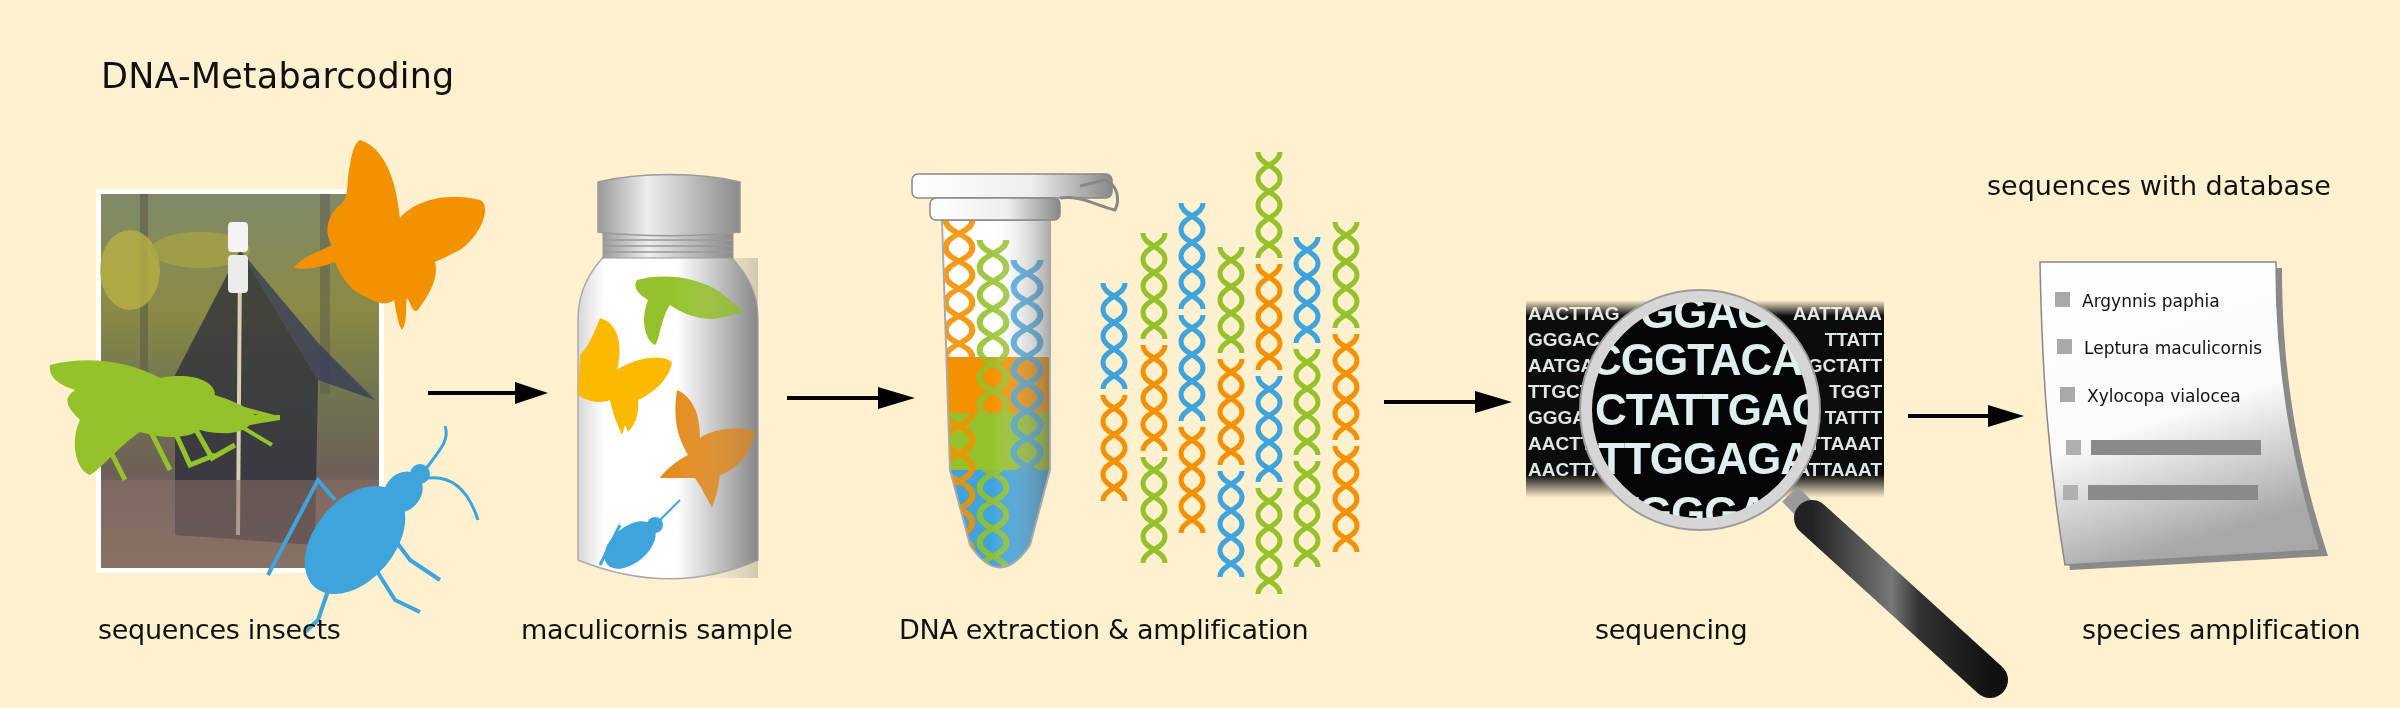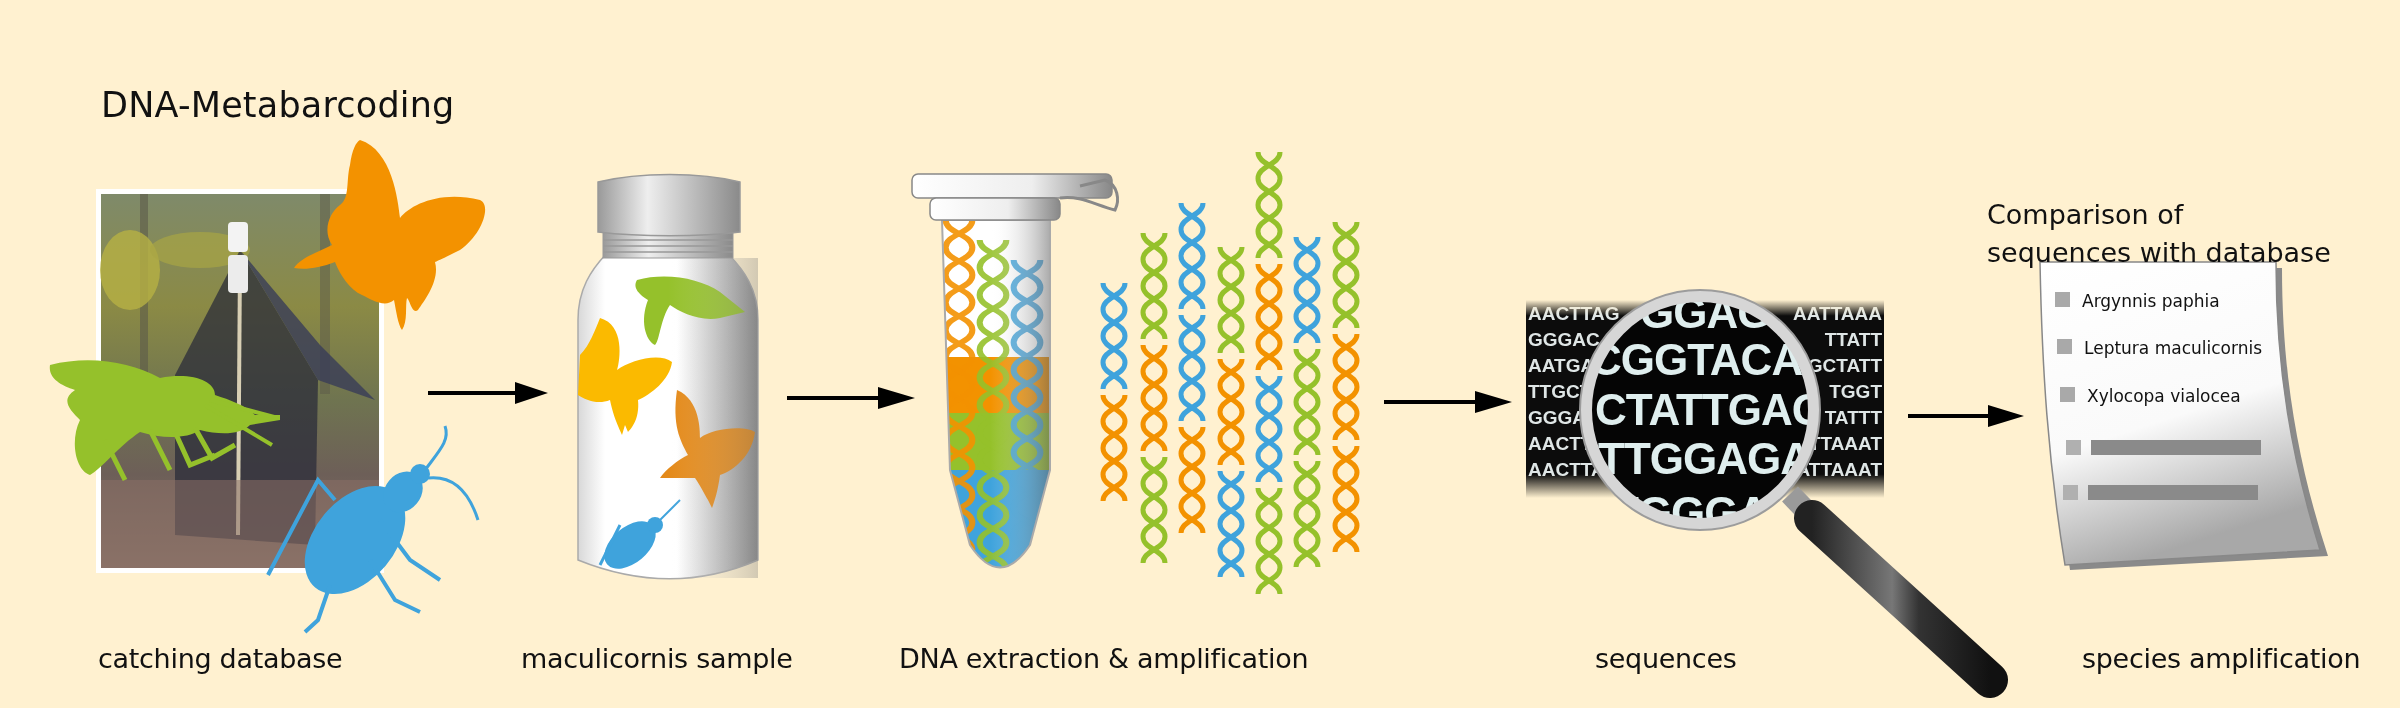--- a/index.html
+++ b/index.html
@@ -3,21 +3,21 @@
 <meta charset="utf-8">
 <style>
   html, body { margin: 0; padding: 0; }
   body {
     width: 2400px; height: 708px; overflow: hidden;
     background: #FFF1D0;
     font-family: "DejaVu Sans", "Liberation Sans", sans-serif;
     color: #111;
     position: relative;
   }
-  .abs { position: absolute; margin-top: 29px; }
+  .abs { position: absolute; }
   .title {
     left: 101px; top: 56px; font-size: 35px; font-weight: 500; letter-spacing: 0.2px;
     white-space: nowrap;
   }
   .label {
     top: 614px; font-size: 27px; white-space: nowrap; letter-spacing: -0.3px;
   }
   .db-heading {
     left: 1987px; top: 167px; font-size: 27px; line-height: 38px; white-space: nowrap;
   }
@@ -288,21 +288,20 @@
         <text x="2087" y="402" font-family="DejaVu Sans, sans-serif" font-size="17" fill="#111">Xylocopa vialocea</text>
         <rect x="2066" y="440" width="15" height="15" fill="#b0b0b0"></rect>
         <rect x="2091" y="440" width="170" height="15" fill="#8a8a8a"></rect>
         <rect x="2063" y="485" width="15" height="15" fill="#b0b0b0"></rect>
         <rect x="2088" y="485" width="170" height="15" fill="#8a8a8a"></rect>
       </g>
   </g>
 </svg>
 
 <div class="abs db-heading">
-  <div>Comparison of</div>
   <div>sequences with database</div>
 </div>
 
-<div class="abs label" style="left:98px">catching database</div>
+<div class="abs label" style="left:98px">sequences insects</div>
 <div class="abs label" style="left:521px">maculicornis sample</div>
 <div class="abs label" style="left:899px">DNA extraction &amp; amplification</div>
-<div class="abs label" style="left:1595px">sequences</div>
+<div class="abs label" style="left:1595px">sequencing</div>
 <div class="abs label" style="left:2082px">species amplification</div>
 
 </body></html>

